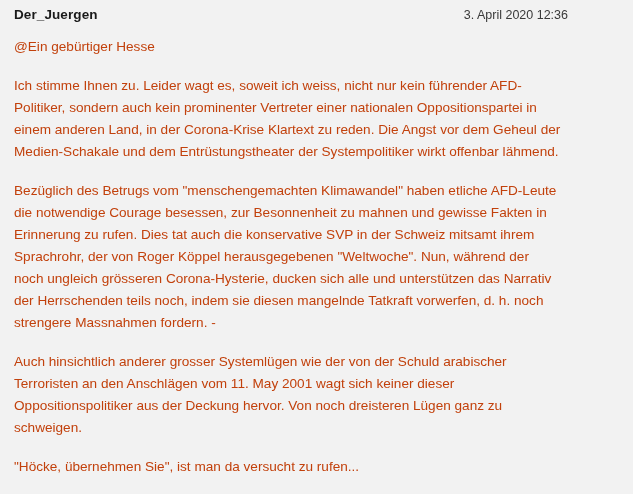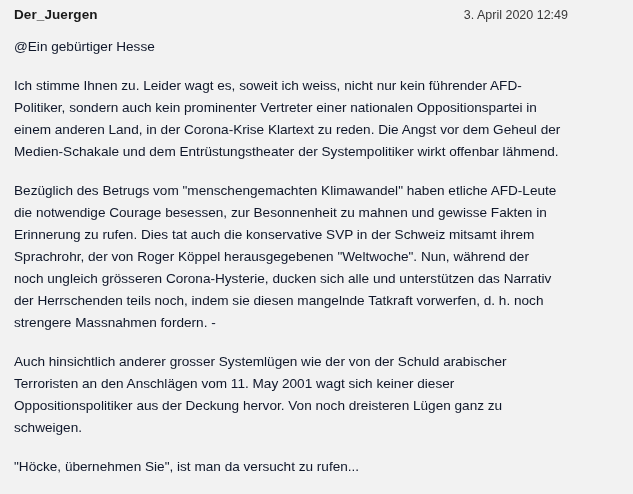--- a/index.html
+++ b/index.html
@@ -50,37 +50,37 @@
     font-weight: normal;
   }
   .post-body {
     padding-left: 6px;
     padding-right: 8px;
     padding-top: 14px;
   }
   .para {
     font-size: 13.6px;
     line-height: 1.62;
-    color: #0f172a;
+    color: #c2410c;
     margin: 0 0 17px 0;
     text-align: left;
   }
   .para:last-child {
     margin-bottom: 0;
   }
 </style>
 </head>
 <body>
 
 <div class="post">
   <div class="accent-bar"></div>
 
   <div class="post-header">
     <span class="author">Der_Juergen</span>
-    <span class="timestamp">3. April 2020 12:49</span>
+    <span class="timestamp">3. April 2020 12:36</span>
   </div>
 
   <div class="post-body">
     <p class="para">@Ein gebürtiger Hesse</p>
     <p class="para">Ich stimme Ihnen zu. Leider wagt es, soweit ich weiss, nicht nur kein führender AFD-Politiker, sondern auch kein prominenter Vertreter einer nationalen Oppositionspartei in einem anderen Land, in der Corona-Krise Klartext zu reden. Die Angst vor dem Geheul der Medien-Schakale und dem Entrüstungstheater der Systempolitiker wirkt offenbar lähmend.</p>
     <p class="para">Bezüglich des Betrugs vom "menschengemachten Klimawandel" haben etliche AFD-Leute die notwendige Courage besessen, zur Besonnenheit zu mahnen und gewisse Fakten in Erinnerung zu rufen. Dies tat auch die konservative SVP in der Schweiz mitsamt ihrem Sprachrohr, der von Roger Köppel herausgegebenen "Weltwoche". Nun, während der noch ungleich grösseren Corona-Hysterie, ducken sich alle und unterstützen das Narrativ der Herrschenden teils noch, indem sie diesen mangelnde Tatkraft vorwerfen, d. h. noch strengere Massnahmen fordern. -</p>
     <p class="para">Auch hinsichtlich anderer grosser Systemlügen wie der von der Schuld arabischer Terroristen an den Anschlägen vom 11. May 2001 wagt sich keiner dieser Oppositionspolitiker aus der Deckung hervor. Von noch dreisteren Lügen ganz zu schweigen.</p>
     <p class="para">"Höcke, übernehmen Sie", ist man da versucht zu rufen...</p>
   </div>
 </div>

